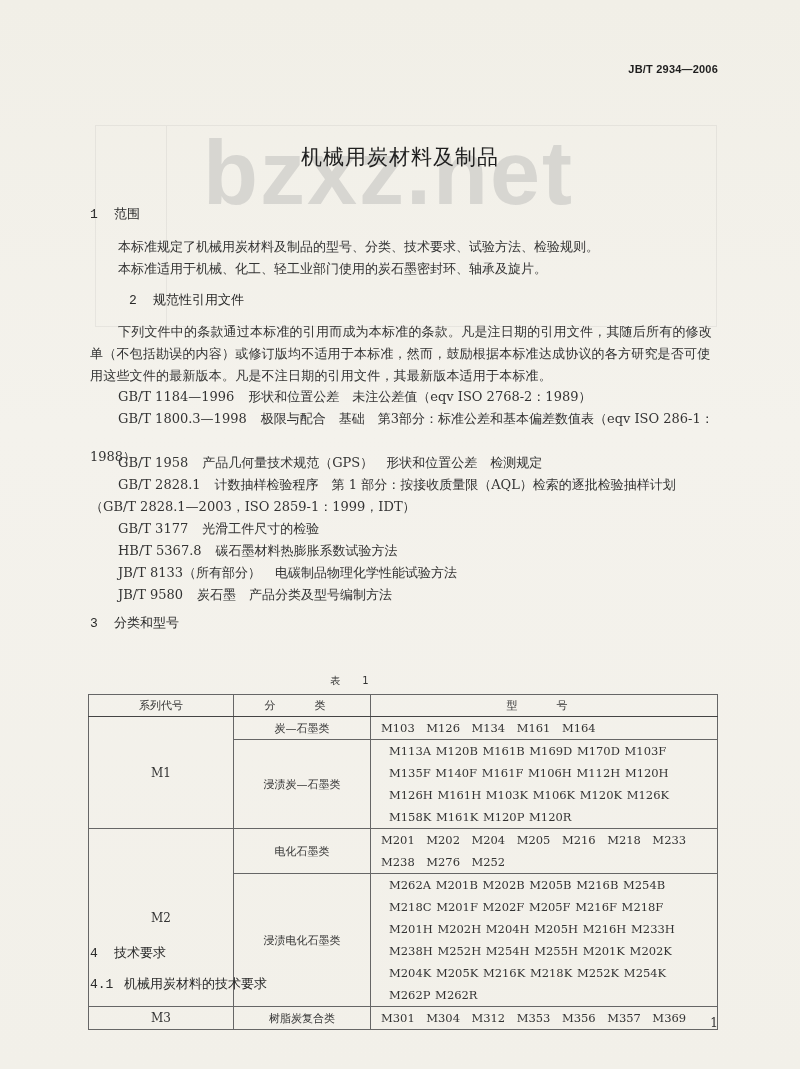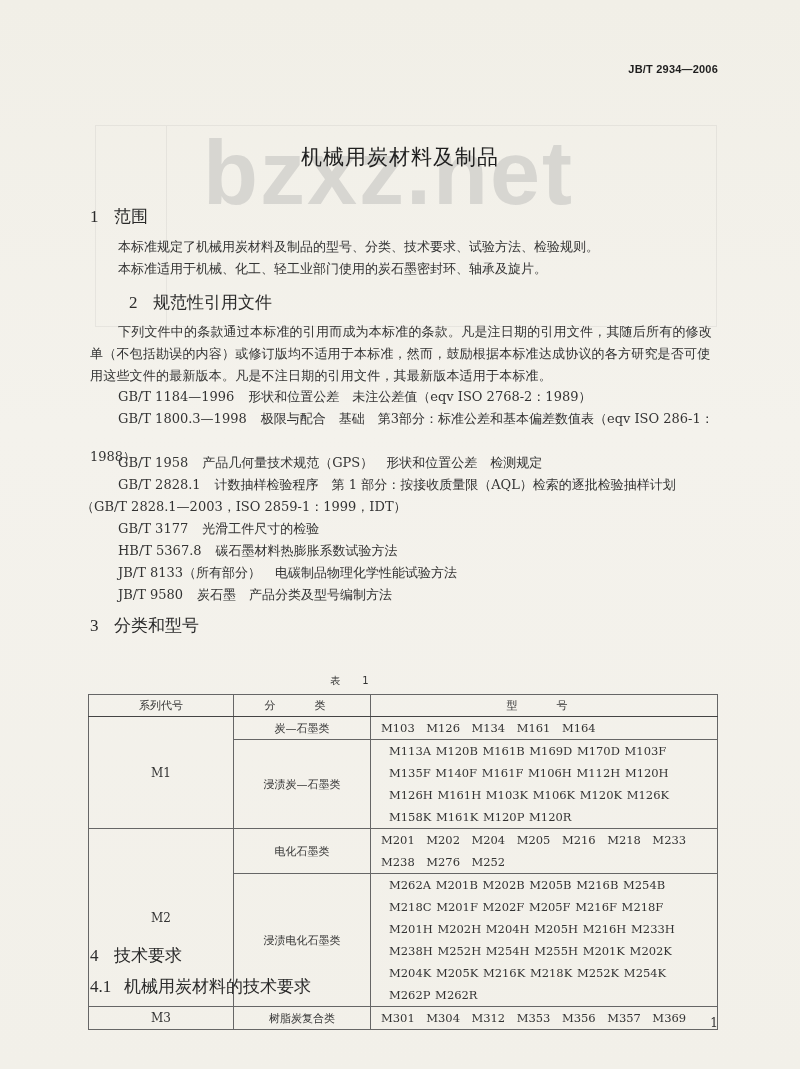--- a/index.html
+++ b/index.html
@@ -62,22 +62,22 @@
       top: 143px;
       text-align: center;
       font-family: "DejaVu Sans", sans-serif;
       font-size: 21px;
       color: #1f1f1f;
       letter-spacing: 1px;
     }
     .h1 {
       position: absolute;
       left: 90px;
-      font-family: Liberation Serif, serif;
-      font-size: 17px;
+      font-family: Liberation Mono, monospace;
+      font-size: 13px;
       color: #2a2a2a;
     }
     .h1 .num { display: inline-block; width: 24px; }
     .para {
       position: absolute;
       left: 90px;
       width: 630px;
       font-size: 13px;
       line-height: 22px;
       color: #333;
@@ -167,21 +167,21 @@
   <div class="ref" style="top:410px;">
     <span>GB/T 1800.3—1998</span><span class="gap"></span><span>极限与配合　基础　第3部分：标准公差和基本偏差数值表（eqv ISO 286-1：</span>
   </div>
   <div class="ref" style="top:448px; left:90px;">1988）</div>
   <div class="ref" style="top:454px;">
     <span>GB/T 1958</span><span class="gap"></span><span>产品几何量技术规范（GPS）　形状和位置公差　检测规定</span>
   </div>
   <div class="ref" style="top:476px;">
     <span>GB/T 2828.1</span><span class="gap"></span><span>计数抽样检验程序　第 1 部分：按接收质量限（AQL）检索的逐批检验抽样计划</span>
   </div>
-  <div class="ref" style="top:498px; left:81px;">（GB/T 2828.1—2003，ISO 2859-1：1999，IDT）</div>
+  <div class="ref" style="top:498px; left:90px;">（GB/T 2828.1—2003，ISO 2859-1：1999，IDT）</div>
   <div class="ref" style="top:520px;text-align:right;">
     <span>GB/T 3177</span><span class="gap"></span><span>光滑工件尺寸的检验</span>
   </div>
   <div class="ref" style="top:542px;">
     <span>HB/T 5367.8</span><span class="gap"></span><span>碳石墨材料热膨胀系数试验方法</span>
   </div>
   <div class="ref" style="top:564px;">
     <span>JB/T 8133（所有部分）</span><span class="gap"></span><span>电碳制品物理化学性能试验方法</span>
   </div>
   <div class="ref" style="top:586px;">

